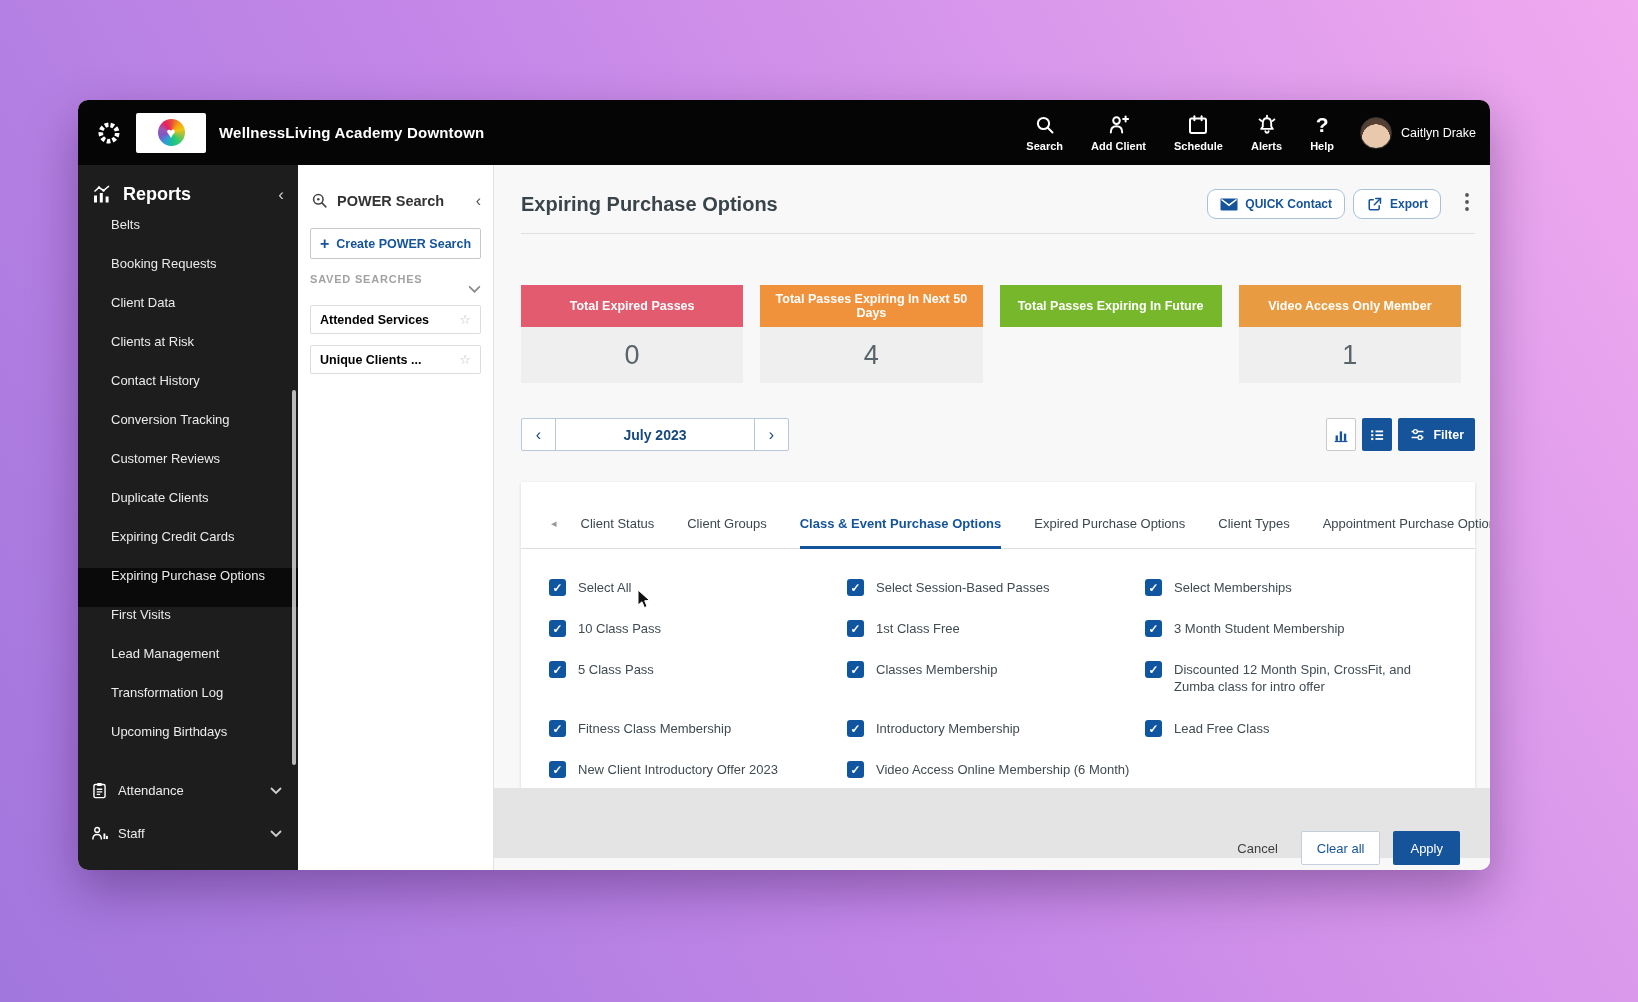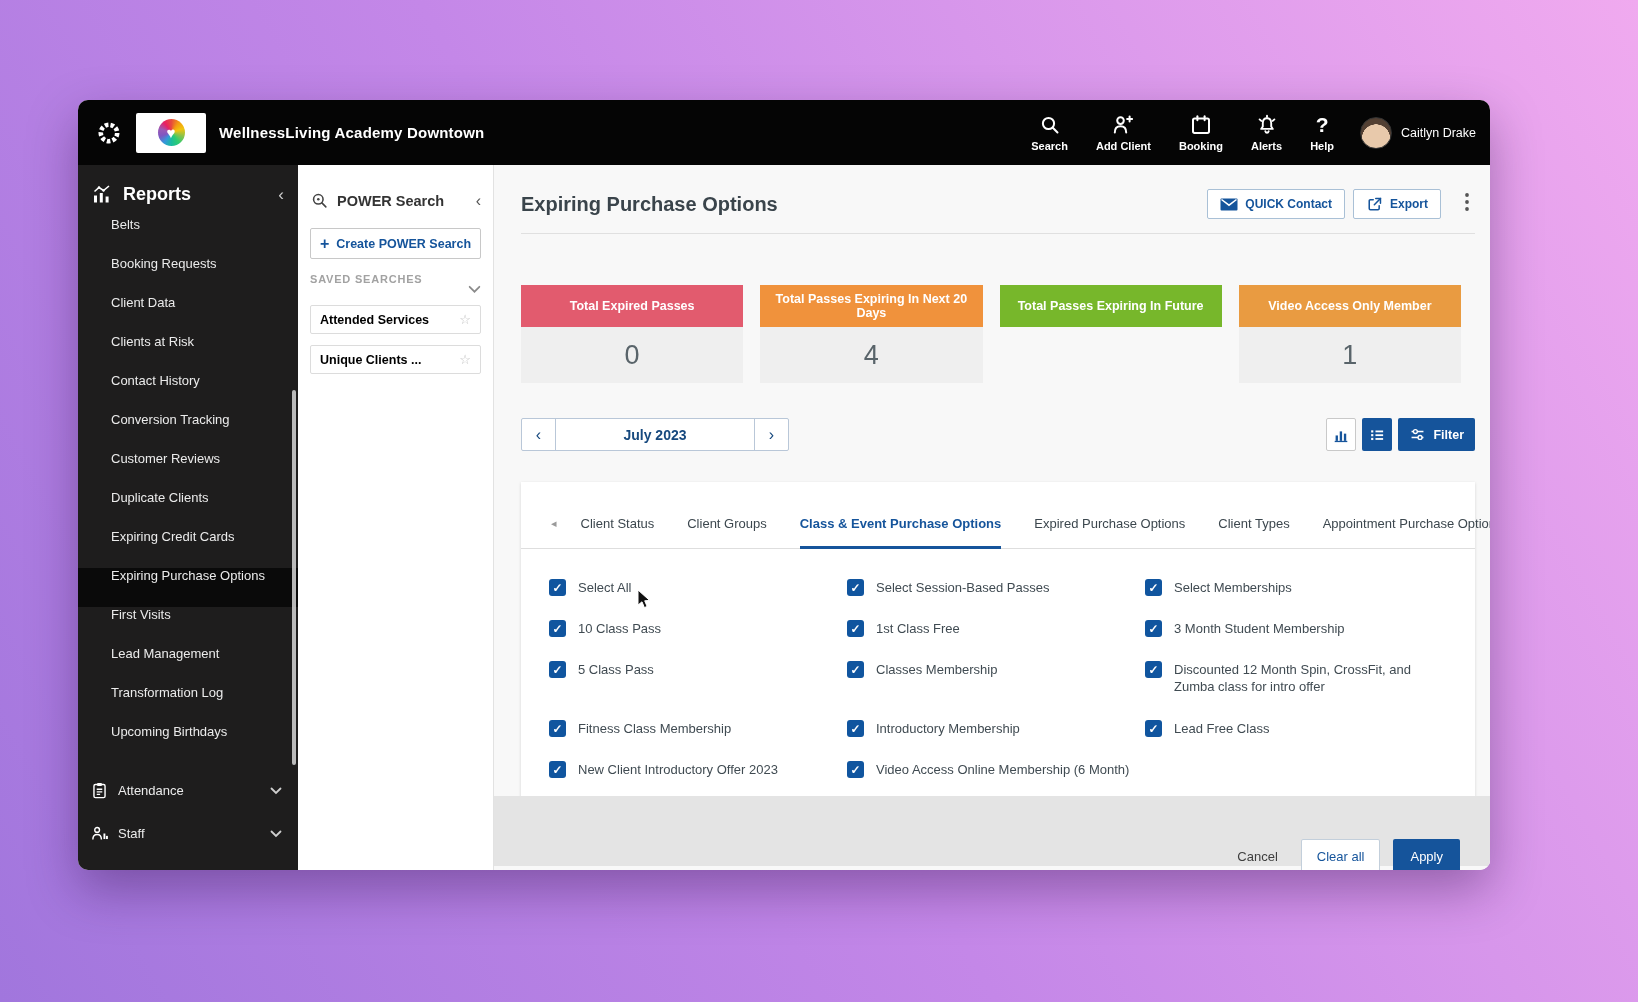--- a/index.html
+++ b/index.html
@@ -60,21 +60,21 @@
   .saved-item { margin-top:11px; height:29px; border:1px solid #dcdcdc; border-radius:2px; background:#fff;
     display:flex; align-items:center; padding:0 9px; cursor:pointer; }
   .saved-item .s-label { font-size:12.5px; color:#000000;font-weight:bold; }
   .saved-item .star { margin-left:auto; color:#c2c2c2; font-size:13px; }
 
   
   .main { flex:1; position:relative; background:#f8f8f8; padding:0 15px 0 27px; overflow:hidden; }
   .title-row { padding-top:24px; display:flex; align-items:center; }
   .page-title { font-size:20px; font-weight:600; color:#3a444b; }
   .title-actions { margin-left:auto; display:flex; align-items:center; gap:8px; }
-  .btn-outline { height:30px; border:1px solid #a9c0d6; border-radius:2px; background:#fff; color:#15549b;
+  .btn-outline { height:30px; border:1px solid #a9c0d6; border-radius:9px; background:#fff; color:#15549b;
     font-size:12px; font-weight:bold; display:flex; align-items:center; gap:7px; padding:0 12px; cursor:pointer; }
   .kebab { margin-left:10px; cursor:pointer; padding:2px 6px; }
   .divider { border-top:1px solid #e0e0e0; margin-top:14px; }
 
   .stats { display:flex; gap:17px; width:940px; margin-top:51px; }
   .stat-card { flex:1; }
   .stat-head { height:42px; display:flex; align-items:center; justify-content:center; text-align:center;
     color:#fff; font-size:12.5px; font-weight:bold; padding:0 10px; line-height:1.15; }
   .stat-body { height:56px; background:#efefef; display:flex; align-items:center; justify-content:center; }
   .stat-value { font-size:27px; color:#59646a; }
@@ -99,21 +99,21 @@
   .tab.selected { color:#15549b; font-weight:bold; border-bottom-color:#15549b; }
 
   .filters { display:flex; padding:30px 0 0 28px; }
   .filter-col { display:grid; grid-template-rows:41px 41px 59px 41px 41px; width:298px; }
   .filter-col:last-child { width:auto; }
   .chk-item { display:flex; align-items:flex-start; cursor:pointer; }
   .checkbox { width:17px; height:17px; background:#10559f; border-radius:3px; flex:none;
     display:flex; align-items:center; justify-content:center; color:#fff; font-size:12px; font-weight:bold; line-height:1; }
   .chk-label { font-size:13px; color:#404b52; margin-left:12px; line-height:17px; max-width:262px; }
 
-  .footer-band { position:absolute; left:0; right:0; bottom:4px; height:70px; background:#e4e4e4; }
+  .footer-band { position:absolute; left:0; right:0; bottom:12px; height:70px; background:#e4e4e4; }
   .footer-btns { position:absolute; right:30px; bottom:-7px; display:flex; align-items:center; gap:13px; }
   .cancel-link { font-size:13px; color:#3e3e3e; margin-right:10px; cursor:pointer; }
   .clear-btn { height:34px; padding:0 15px; background:#fff; border:1px solid #c3cfdb; border-radius:2px;
     color:#15549b; font-size:13px; display:flex; align-items:center; cursor:pointer; }
   .apply-btn { height:34px; padding:0 17px; background:#15549b; border:none; border-radius:2px;
     color:#fff; font-size:13px; display:flex; align-items:center; cursor:pointer; }
 
   .cursor { position:absolute; left:143px; top:424px; z-index:50; pointer-events:none; }
 </style>
 </head>
@@ -153,21 +153,21 @@
       <span class="nav-label">Add Client</span>
     </div>
     <div class="nav-item">
       <span>
         <svg width="24" height="24" viewBox="0 0 24 24" fill="none" stroke="#fff" stroke-width="2" stroke-linecap="round">
             <rect x="4" y="5.4" width="16" height="14.5" rx="1.6"></rect>
             <line x1="8.4" y1="3.2" x2="8.4" y2="7.2"></line>
             <line x1="15.6" y1="3.2" x2="15.6" y2="7.2"></line>
           </svg>
       </span>
-      <span class="nav-label">Booking</span>
+      <span class="nav-label">Schedule</span>
     </div>
     <div class="nav-item">
       <span>
         <svg width="24" height="24" viewBox="0 0 24 24" fill="none" stroke="#fff" stroke-width="1.9" stroke-linecap="round" stroke-linejoin="round">
             <path d="M12 5.2 C9 5.2 7.8 7.6 7.8 10.2 L7.8 13.4 L6.2 15.9 L17.8 15.9 L16.2 13.4 L16.2 10.2 C16.2 7.6 15 5.2 12 5.2 Z"></path>
             <path d="M10.3 18.2 C10.6 19.2 11.2 19.7 12 19.7 C12.8 19.7 13.4 19.2 13.7 18.2"></path>
             <line x1="4.6" y1="6.4" x2="6.3" y2="7.9"></line>
             <line x1="19.4" y1="6.4" x2="17.7" y2="7.9"></line>
             <line x1="12" y1="2.8" x2="12" y2="4"></line>
           </svg>
@@ -354,21 +354,21 @@
       <div class="stats">
 
           <div class="stat-card">
             <div class="stat-head" style="background-color: rgb(226, 91, 110);">Total Expired Passes</div>
             <div class="stat-body">
               <span class="stat-value">0</span>
             </div>
           </div>
 
           <div class="stat-card">
-            <div class="stat-head" style="background-color: rgb(240, 146, 60);">Total Passes Expiring In Next 20 Days</div>
+            <div class="stat-head" style="background-color: rgb(240, 146, 60);">Total Passes Expiring In Next 50 Days</div>
             <div class="stat-body">
               <span class="stat-value">4</span>
             </div>
           </div>
 
           <div class="stat-card">
             <div class="stat-head" style="background-color: rgb(119, 183, 43);">Total Passes Expiring In Future</div>
           </div>
 
           <div class="stat-card">

